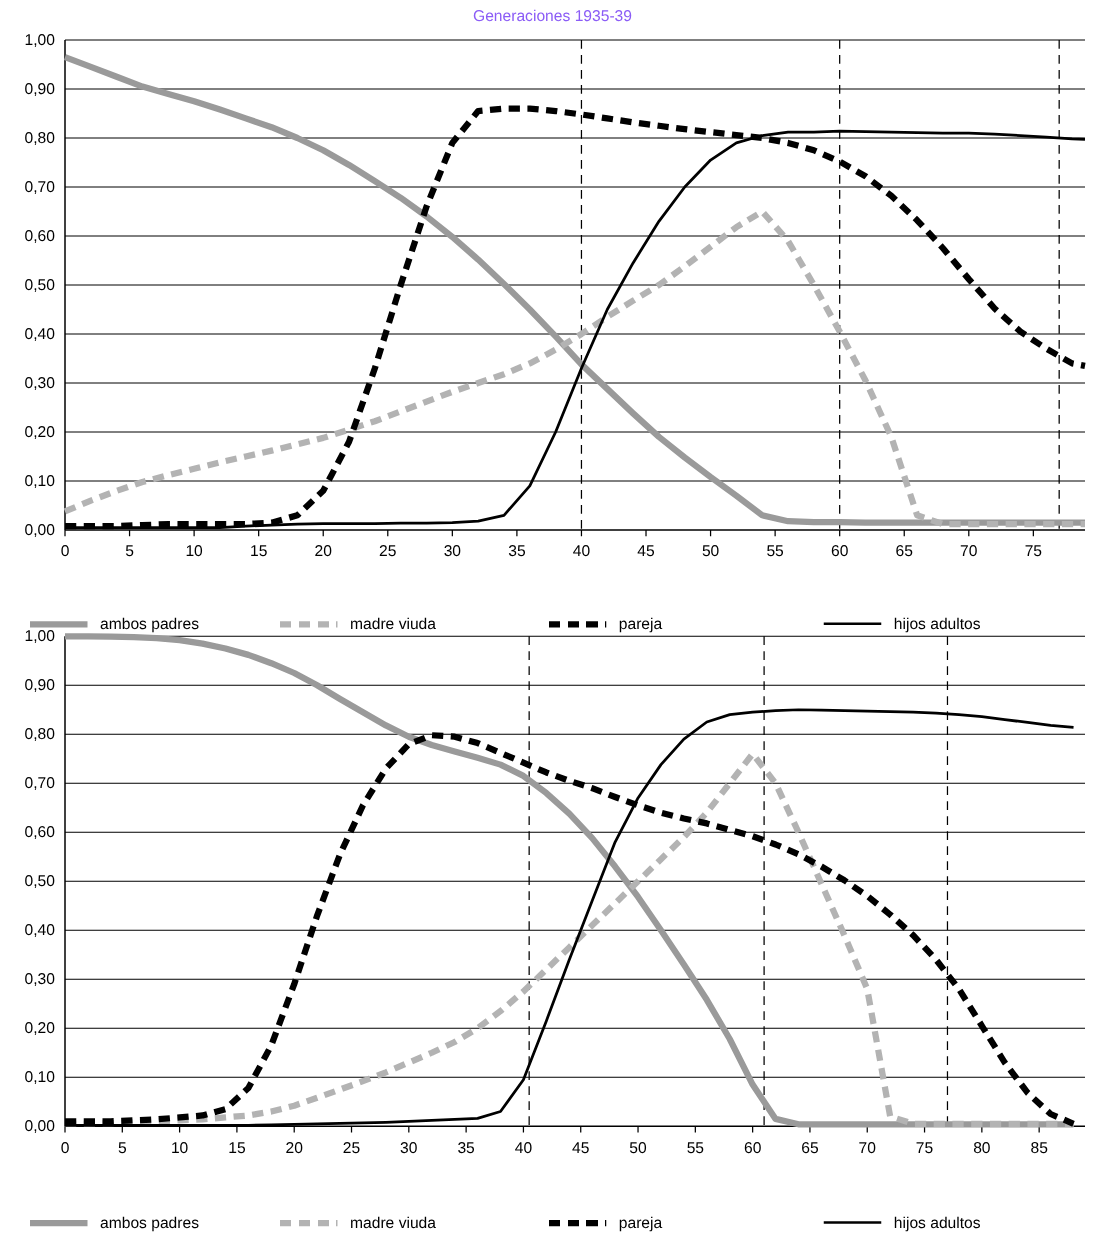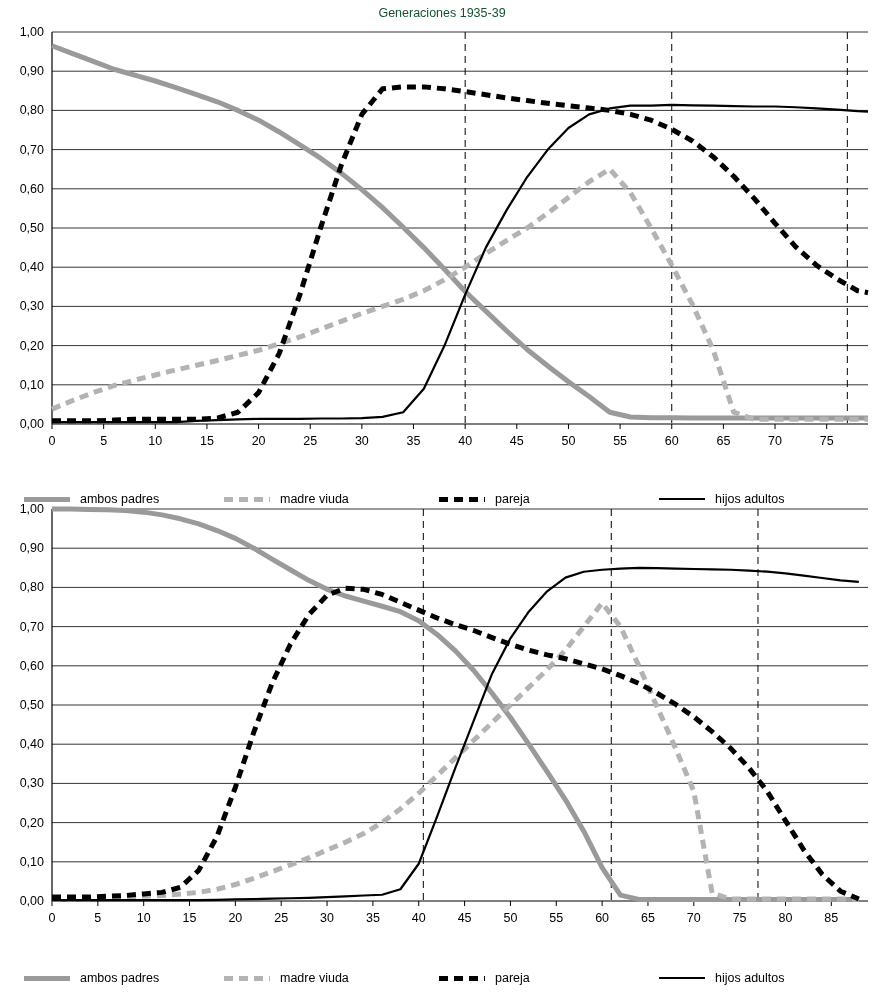--- a/index.html
+++ b/index.html
@@ -1,20 +1,20 @@
 <!DOCTYPE html>
 <html><head>
 <meta charset="utf-8">
 <style>
   html,body{margin:0;padding:0;background:#ffffff;}
   body{width:884px;height:1008px;font-family:"Liberation Sans",sans-serif;color:#000;}
   .page{width:884px;height:1008px;position:relative;}
   .chart-block{position:relative;width:884px;}
   .chart-title{
-    text-align:center;font-size:12.5px;color:#14532d;font-family:"Liberation Sans",sans-serif;
+    text-align:center;font-size:12.5px;color:#8b5cf6;font-family:"Liberation Sans",sans-serif;
     letter-spacing:0px;
   }
   .plot-wrap{position:relative;}
   .plot-svg{display:block;}
   .legend{
     position:relative;display:flex;align-items:flex-end;
     font-size:12.5px;
   }
   .legend-item{display:flex;align-items:center;}
   .legend-swatch{display:inline-block;height:5px;width:46px;margin-right:10px;}

